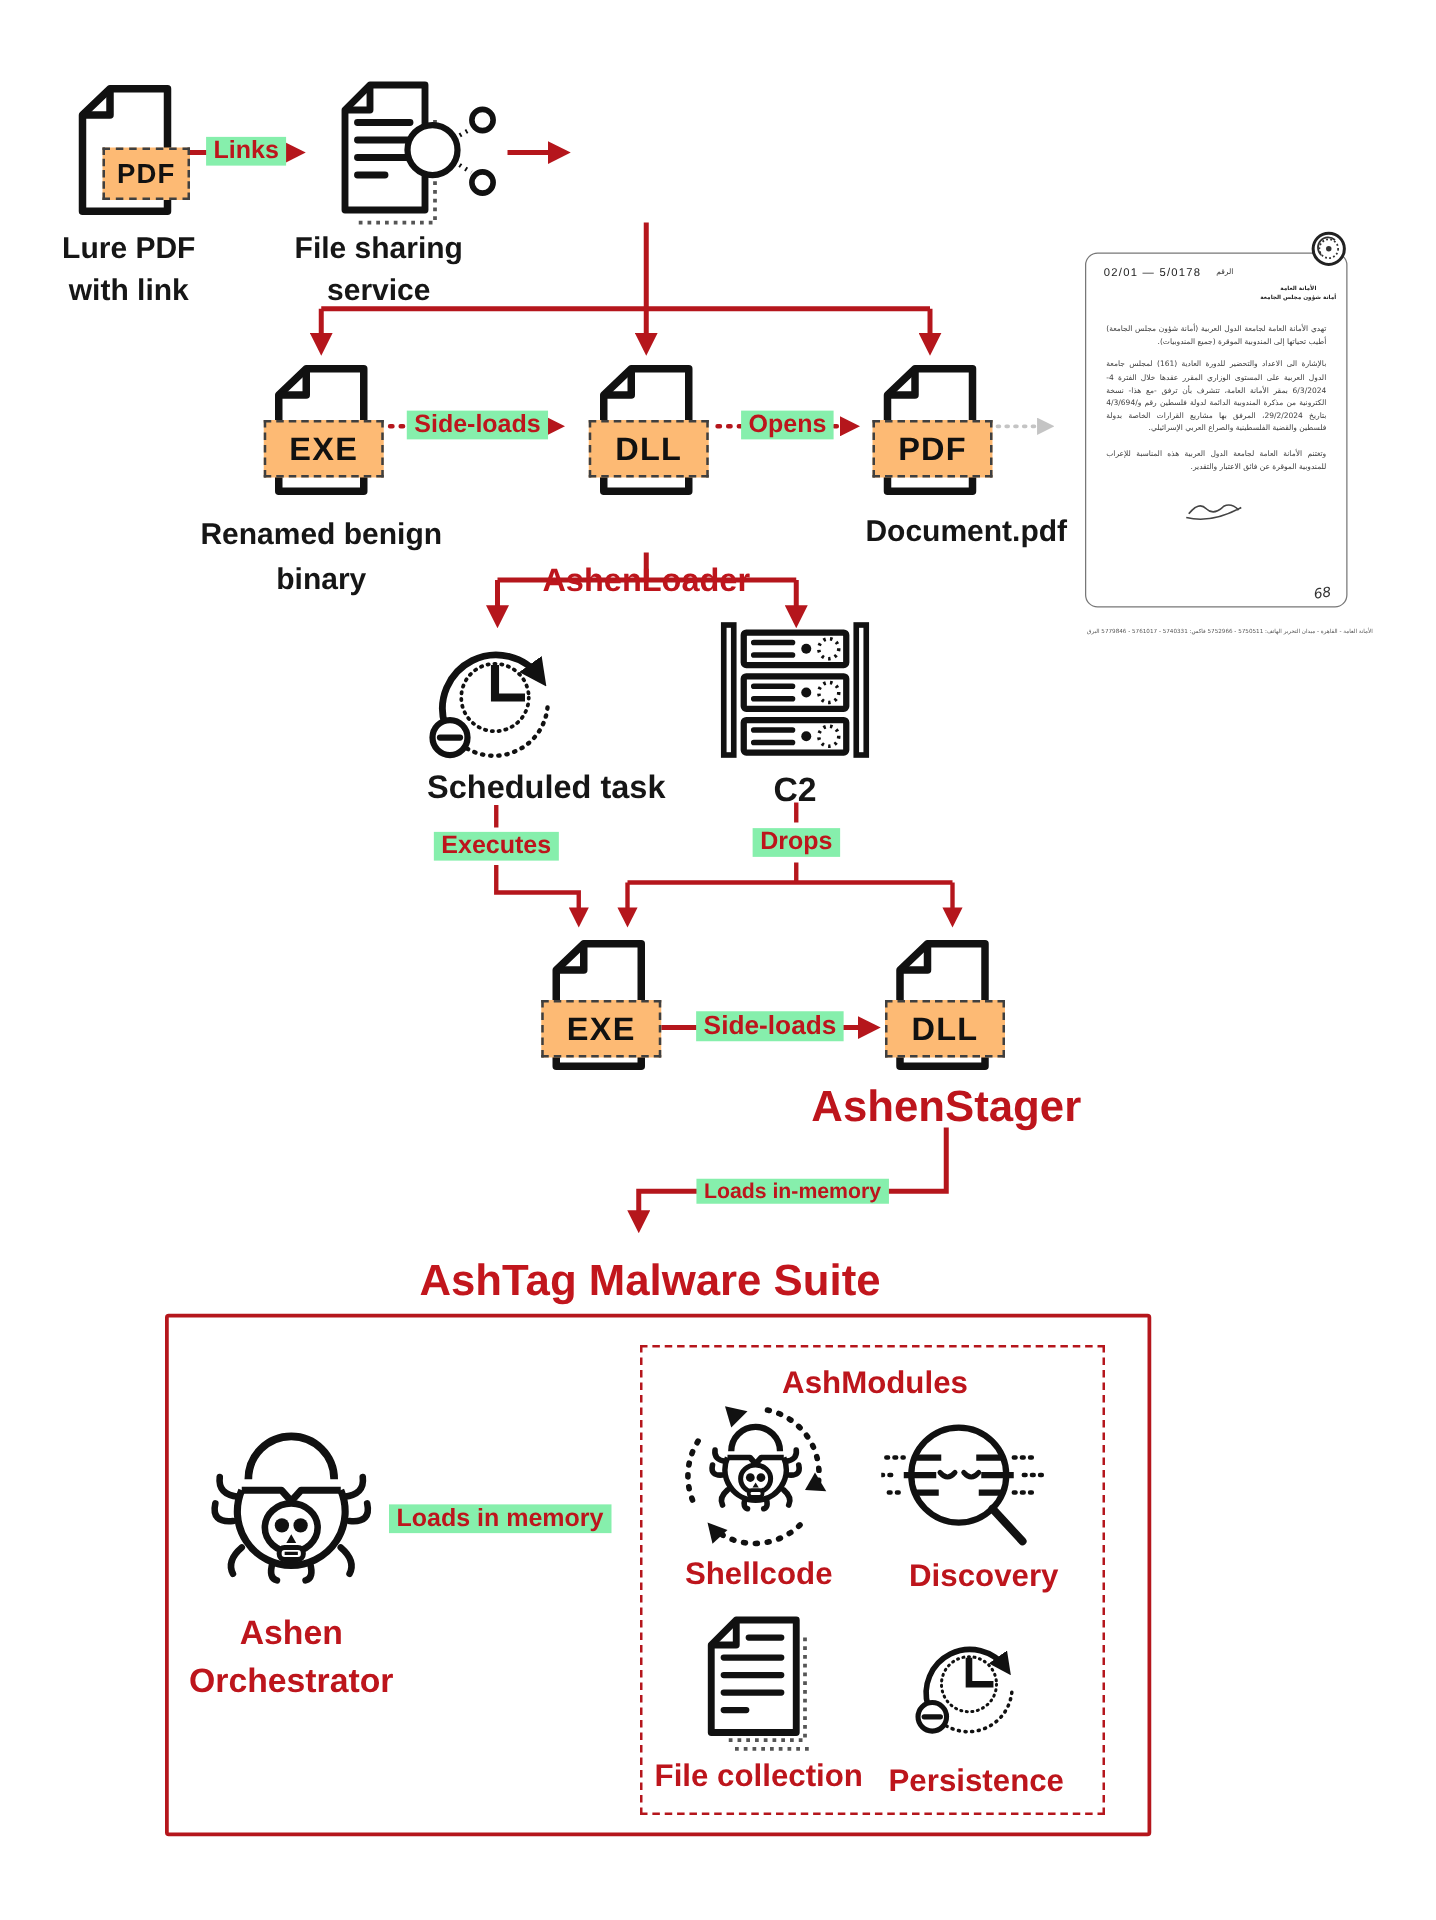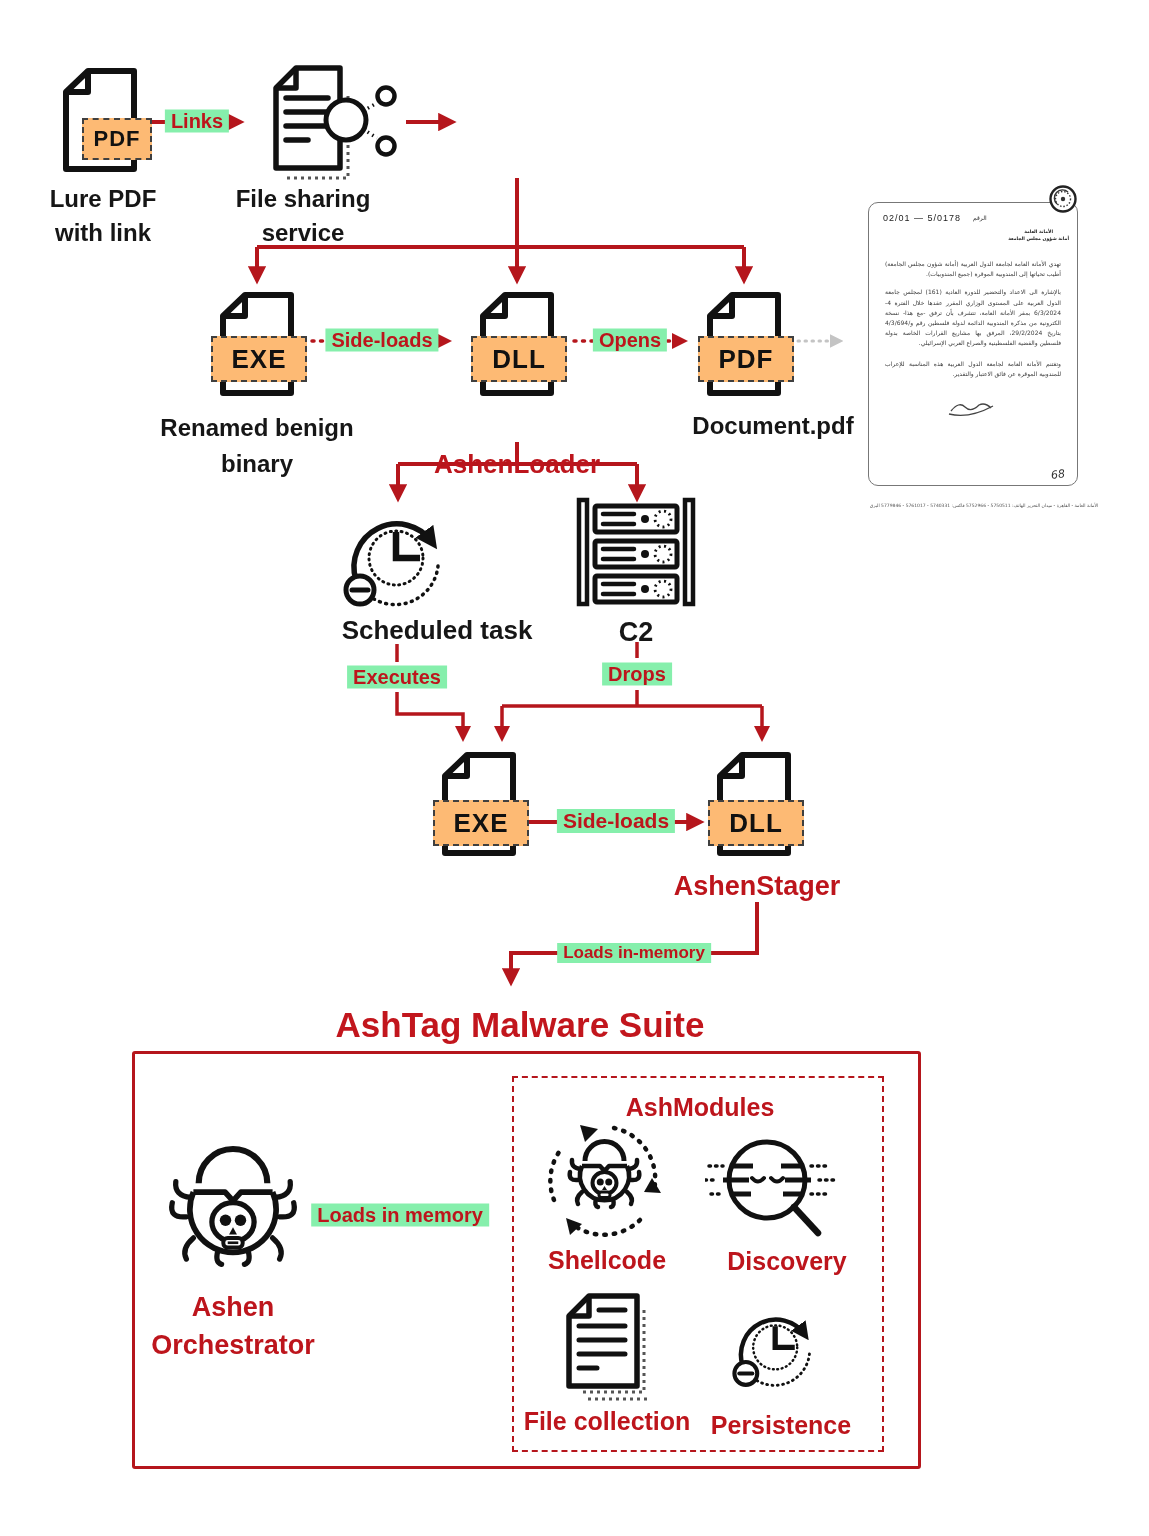--- a/index.html
+++ b/index.html
@@ -218,21 +218,21 @@
   </div>
   <div class="elbl" style="left:616px;top:821px;font-size:21px;">Side-loads</div>
 
   <div class="icon" style="left:712px;top:750px;width:84px;height:108px;">
     <svg width="84" height="108" viewBox="0 0 84 108">
       <path d="M8,26 L30,5 H76 V103 H8 Z" fill="#fff" stroke="#111" stroke-width="6" stroke-linejoin="round"></path>
       <path d="M8,26 H30 V5" fill="none" stroke="#111" stroke-width="6" stroke-linejoin="round"></path>
     </svg>
     <div class="badge" style="left:-4px;top:50px;width:92px;height:42px;font-size:26px;">DLL</div>
   </div>
-  <div class="lbl red" style="left:757px;top:886px;font-size:27px;">AshenStager</div>
+  <div class="lbl red" style="left:757px;top:886px;font-size:35px;">AshenStager</div>
 
   <div class="elbl" style="left:634px;top:953px;font-size:17px;">Loads in-memory</div>
 
   <div class="lbl suite-title" style="left:520px;top:1025px;">AshTag Malware Suite</div>
   <div class="suite-box" style="left:132px;top:1051px;width:783px;height:412px;"></div>
 
   <div class="icon" style="left:167px;top:1144px;width:132px;height:128px;">
     <svg width="132" height="128" viewBox="0 0 150 140">
       <g fill="none" stroke="#111" stroke-width="6" stroke-linecap="round">
         <path d="M27,58 Q8,56 10,40"></path>

